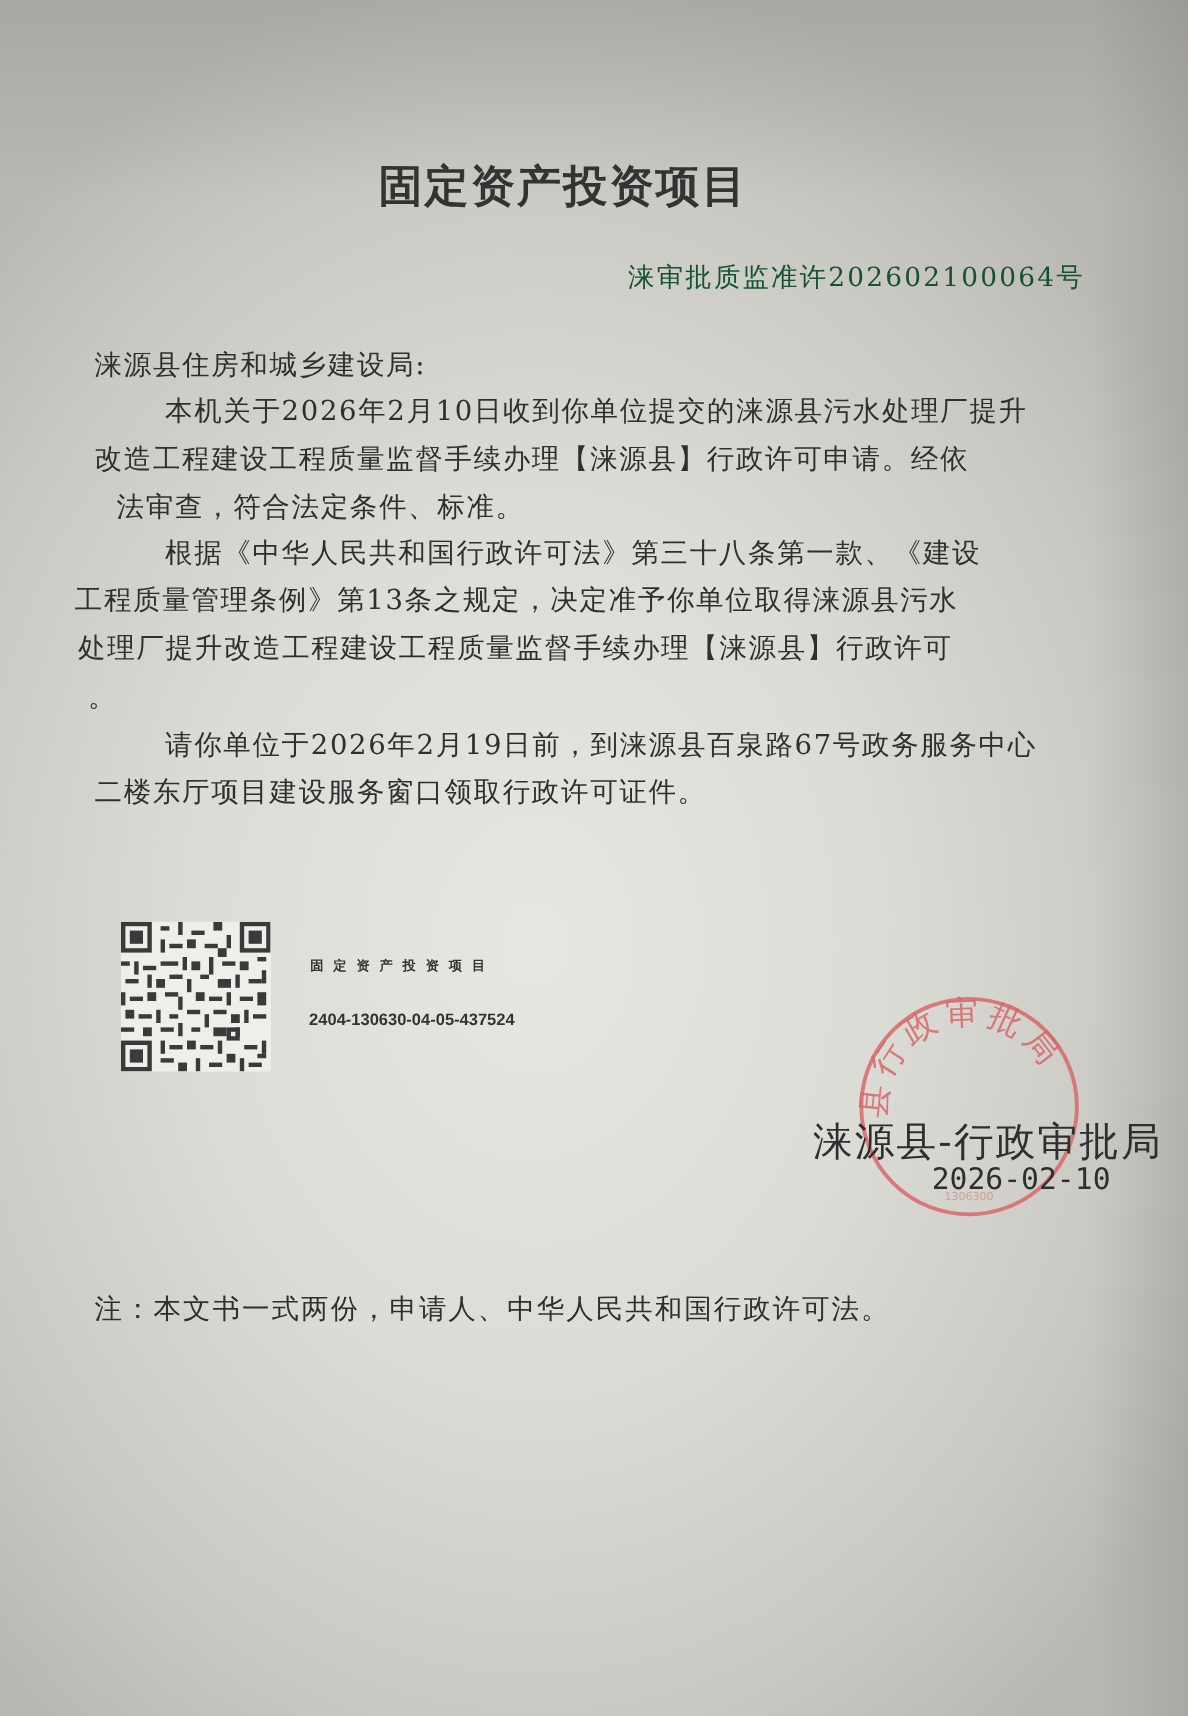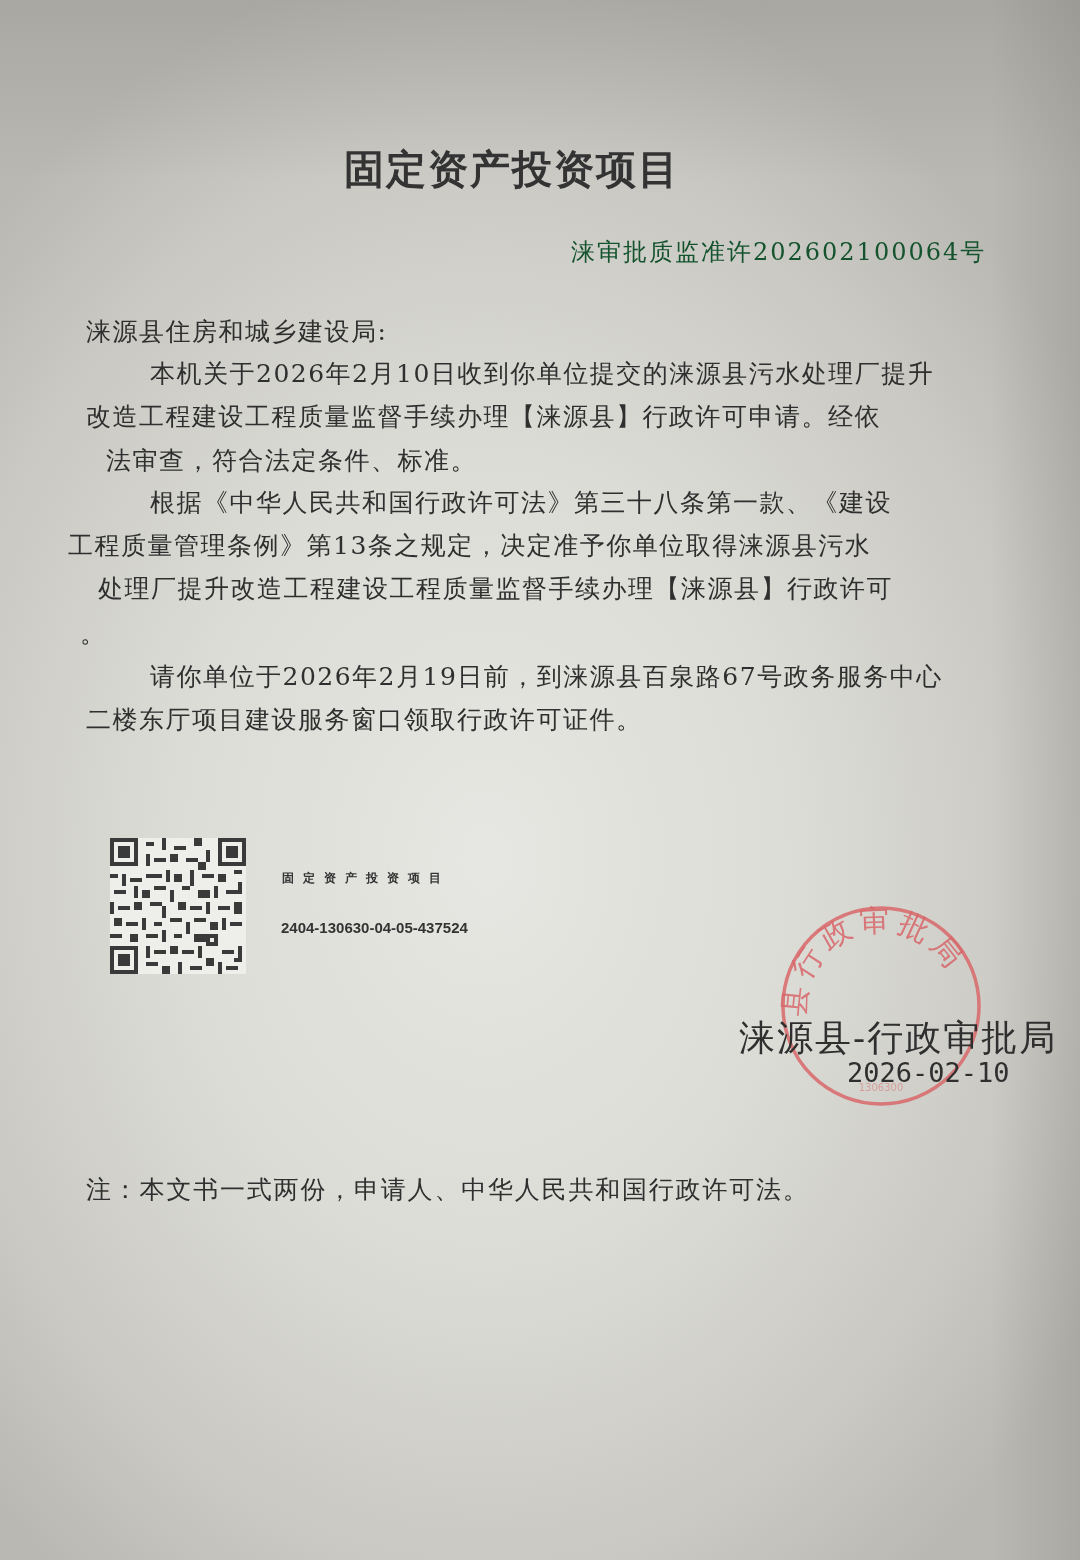--- a/index.html
+++ b/index.html
@@ -38,21 +38,21 @@
 <div class="abs docnum">涞审批质监准许202602100064号</div>
 
 <div class="abs para" style="left:86px;top:315px;text-align:right;">涞源县住房和城乡建设局:</div>
 
 <div class="abs para" style="left:150px;top:357px;">本机关于2026年2月10日收到你单位提交的涞源县污水处理厂提升</div>
 <div class="abs para" style="left:86px;top:400px;">改造工程建设工程质量监督手续办理【涞源县】行政许可申请。经依</div>
 <div class="abs para" style="left:86px;top:444px;margin-left:20px;">法审查，符合法定条件、标准。</div>
 
 <div class="abs para" style="left:150px;top:486px;">根据《中华人民共和国行政许可法》第三十八条第一款、《建设</div>
 <div class="abs para" style="left:68px;top:529px;">工程质量管理条例》第13条之规定，决定准予你单位取得涞源县污水</div>
-<div class="abs para" style="left:98px;top:572px;text-align:right;">处理厂提升改造工程建设工程质量监督手续办理【涞源县】行政许可</div>
+<div class="abs para" style="left:71px;top:572px;text-align:right;">处理厂提升改造工程建设工程质量监督手续办理【涞源县】行政许可</div>
 <div class="abs para" style="left:80px;top:617px;">。</div>
 
 <div class="abs para" style="left:150px;top:660px;">请你单位于2026年2月19日前，到涞源县百泉路67号政务服务中心</div>
 <div class="abs para" style="left:86px;top:703px;">二楼东厅项目建设服务窗口领取行政许可证件。</div>
 
 <div class="abs qr">
   <svg width="136" height="136" viewBox="0 0 34 34">
     <rect width="34" height="34" fill="#eeeeea"></rect>
     <g fill="#3a3a3a">
       <rect x="0" y="0" width="7" height="7"></rect>

